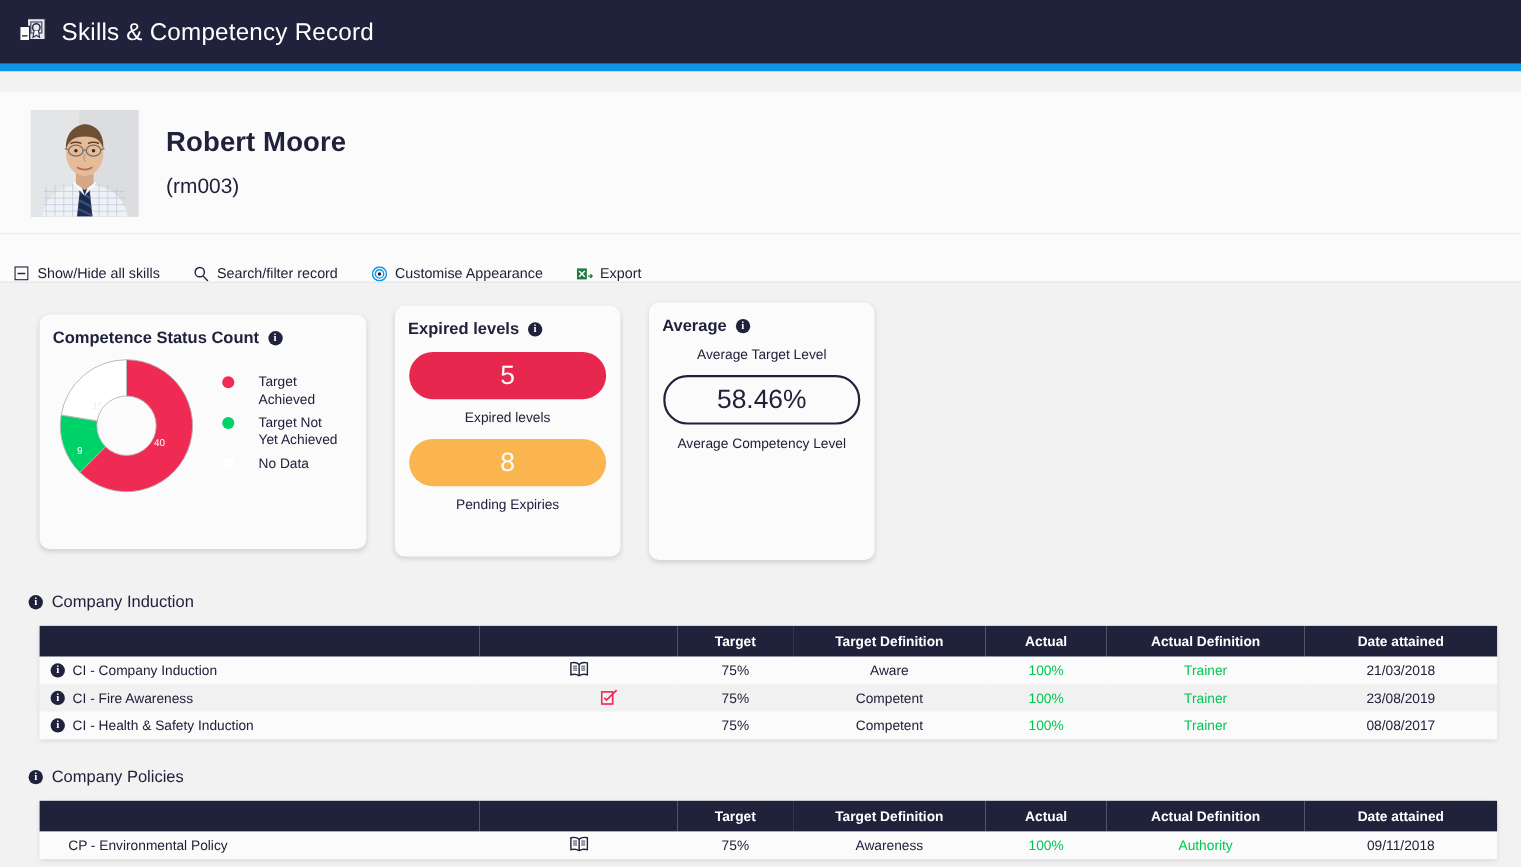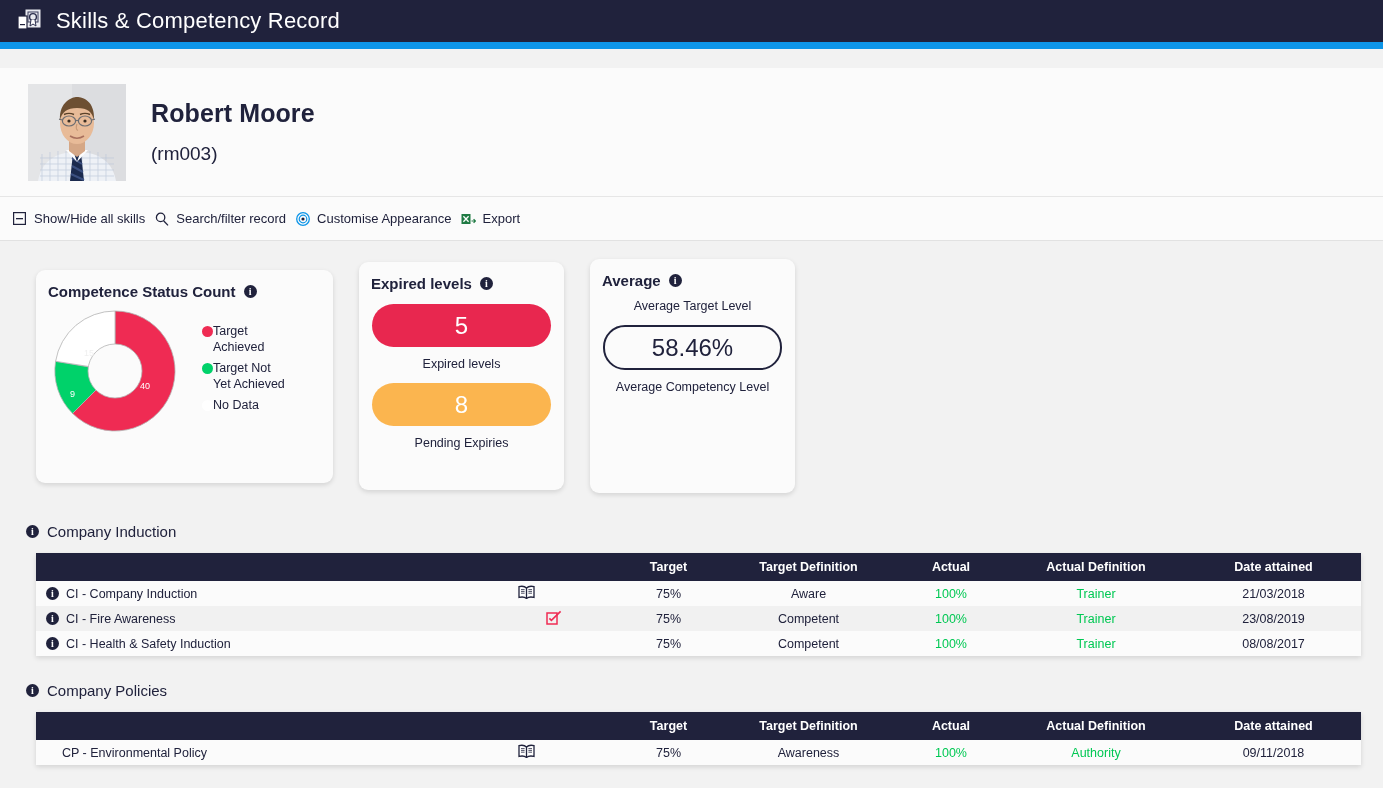--- a/index.html
+++ b/index.html
@@ -5,21 +5,21 @@
   * { box-sizing: border-box; margin: 0; padding: 0; }
   html, body {
     width: 1383px; height: 788px;
     background: #f2f2f2;
     font-family: "Liberation Sans", sans-serif;
     overflow: hidden;
   }
 
   
   .app-header {
-    height: 42px; background: #20223c;
+    height: 58px; background: #20223c;
     display: flex; align-items: center; padding-left: 16px;
   }
   .app-header .hdr-icon { width: 28px; height: 26px; position: relative; margin-right: 12px; flex: none; }
   .app-header .hdr-title {
     color: #ffffff; font-size: 22px; font-weight: 400; letter-spacing: .2px;
   }
   .accent-bar { height: 7px; background: #0d95e8; }
   .gap-band { height: 19px; background: #f2f2f2; }
 
   
@@ -32,21 +32,21 @@
     width: 98px; height: 97px; flex: none; position: relative;
     overflow: hidden; background: #d9dadc;
   }
   .profile-text { margin-left: 25px; }
   .profile-name { font-size: 25px; font-weight: bold; color: #20223c; letter-spacing: .1px; }
   .profile-id { font-size: 19px; color: #20223c; margin-top: 15px; }
 
   
   .toolbar {
     background: #fbfbfb; height: 44px;
-    display: flex; align-items: center; padding-left: 12px; gap: 9px;
+    display: flex; align-items: flex-end; padding-left: 12px; gap: 30px;
     border-bottom: 1px solid #e2e2e2;
   }
   .tool {
     display: flex; align-items: center; gap: 7px;
     font-size: 13px; color: #20223c; cursor: pointer; white-space: nowrap;
   }
   .tool .ti { width: 15px; height: 15px; display: flex; align-items: center; justify-content: center; flex: none; }
 
   
   .cards { display: flex; padding: 18px 0 0 36px; align-items: center; gap: 26px; }
@@ -69,21 +69,21 @@
   
   #card-status { width: 297px; height: 213px; }
   .donut-wrap { display: flex; align-items: center; padding: 4px 0 0 12px; }
   .donut { width: 134px; height: 134px; flex: none; position: relative; }
   .donut svg { display: block; }
   .donut .dlabel {
     position: absolute; font-size: 9px; color: #fff; font-weight: 500;
   }
   .donut .dlabel.faint { color: #efefef; }
   .legend { margin-left: 20px; font-size: 12.5px; color: #20223c; line-height: 1.28; }
-  .legend .lrow { display: flex; align-items: flex-start; gap: 0; margin-bottom: 5px; }
+  .legend .lrow { display: flex; align-items: flex-start; gap: 22px; margin-bottom: 5px; }
   .legend .ldot { width: 11px; height: 11px; border-radius: 50%; margin-top: 3px; flex: none; }
 
   
   #card-expired { width: 205px; height: 228px; padding-bottom: 8px; }
   .pill {
     height: 43px; border-radius: 22px; margin: 12px 13px 0 13px;
     display: flex; align-items: center; justify-content: center;
     color: #fff; font-size: 24px; font-weight: 400;
   }
   .pill-caption { text-align: center; font-size: 12.5px; color: #20223c; margin-top: 10px; }

